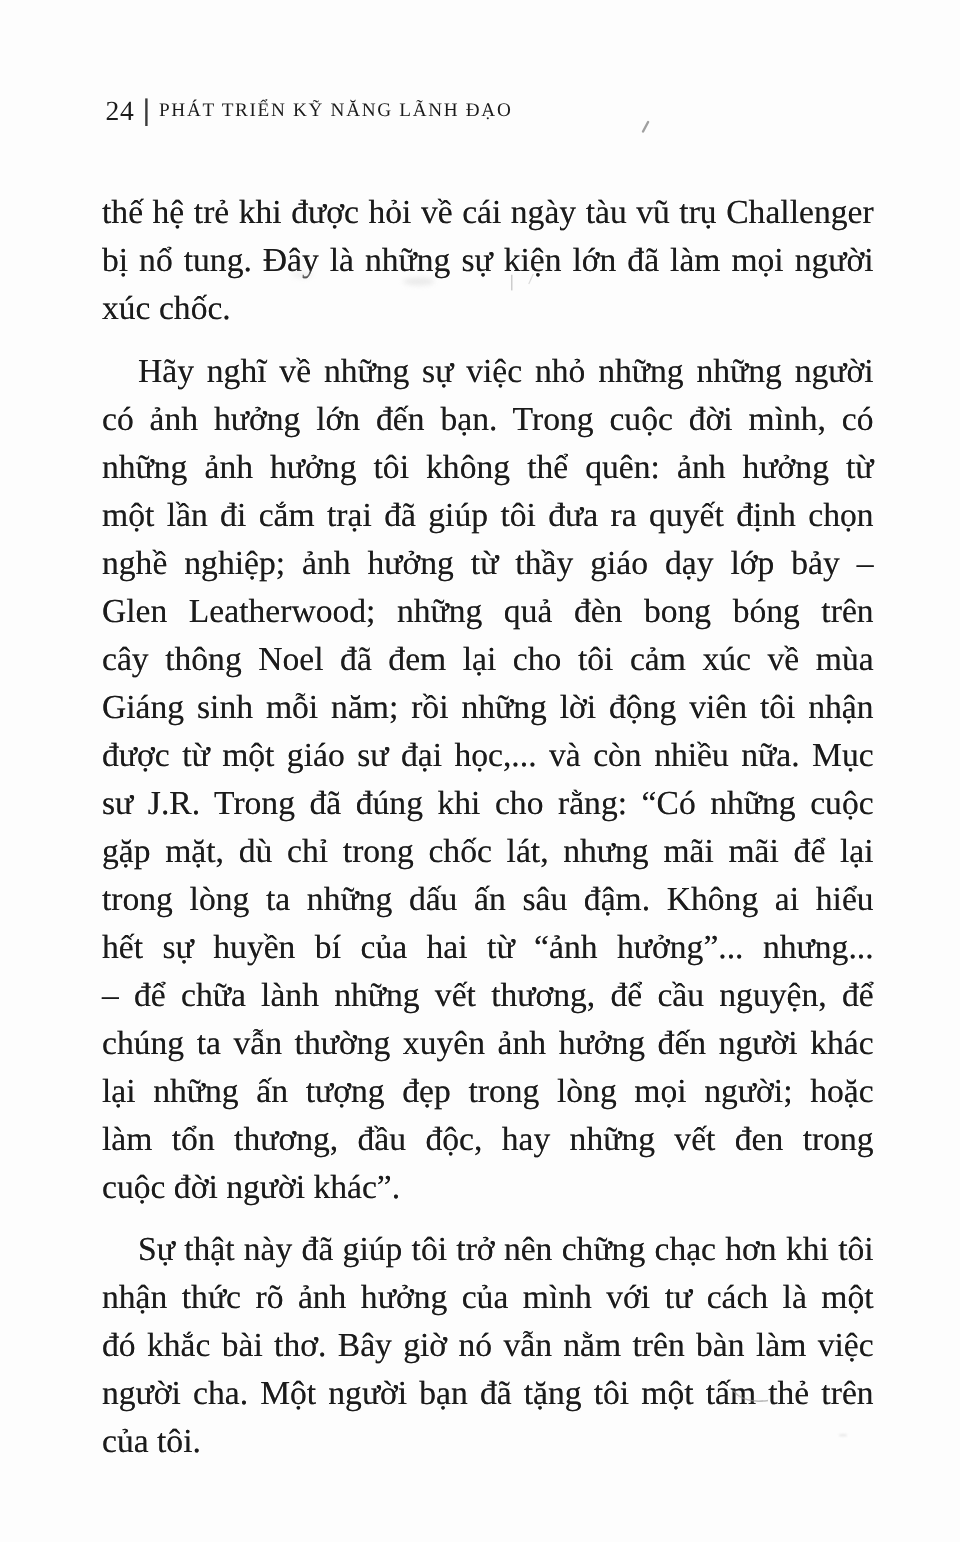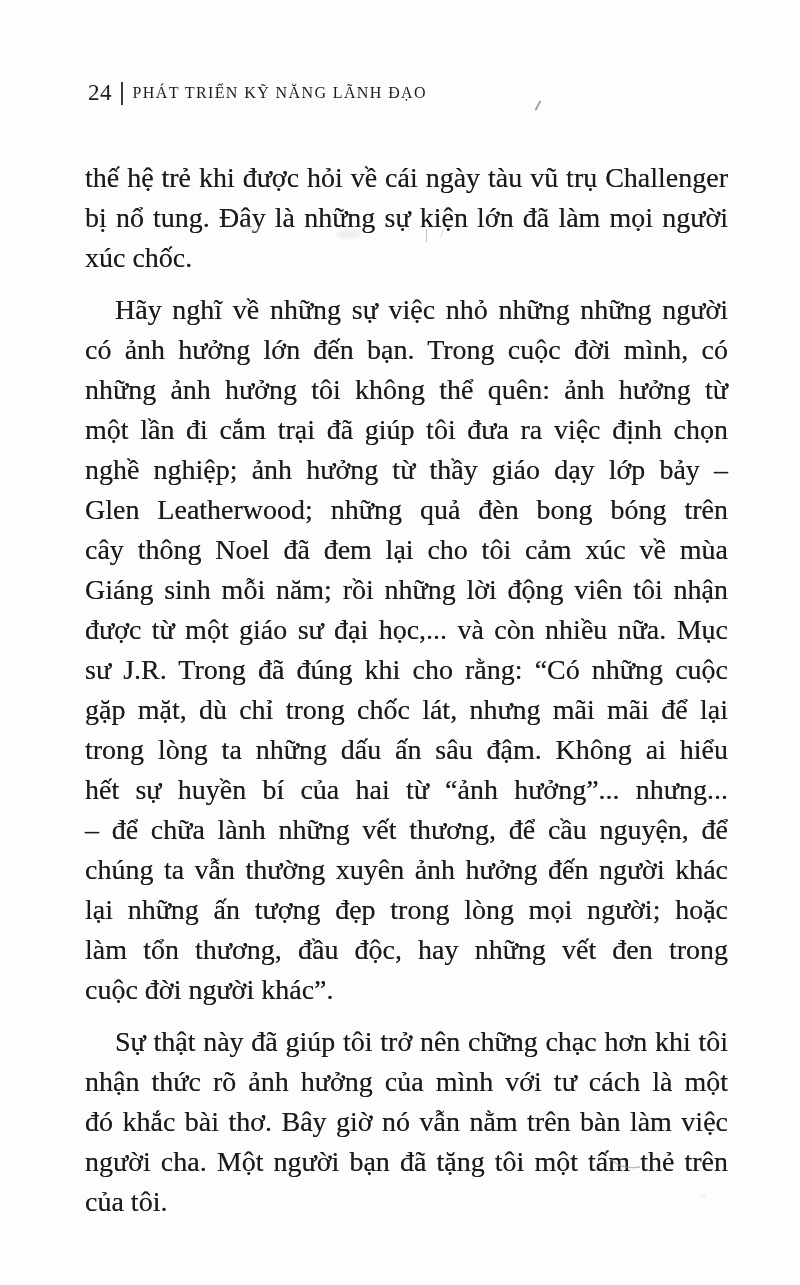--- a/index.html
+++ b/index.html
@@ -129,21 +129,21 @@
   <div class="body-text">
       <div class="para">
         <div class="line">thế hệ trẻ khi được hỏi về cái ngày tàu vũ trụ Challenger</div>
         <div class="line">bị nổ tung. Đây là những sự kiện lớn đã làm mọi người</div>
         <div class="line last">xúc chốc.</div>
       </div>
       <div class="para">
         <div class="line indent">Hãy nghĩ về những sự việc nhỏ những những người</div>
         <div class="line">có ảnh hưởng lớn đến bạn. Trong cuộc đời mình, có</div>
         <div class="line">những ảnh hưởng tôi không thể quên: ảnh hưởng từ</div>
-        <div class="line">một lần đi cắm trại đã giúp tôi đưa ra việc định chọn</div>
+        <div class="line">một lần đi cắm trại đã giúp tôi đưa ra quyết định chọn</div>
         <div class="line">nghề nghiệp; ảnh hưởng từ thầy giáo dạy lớp bảy –</div>
         <div class="line">Glen Leatherwood; những quả đèn bong bóng trên</div>
         <div class="line">cây thông Noel đã đem lại cho tôi cảm xúc về mùa</div>
         <div class="line">Giáng sinh mỗi năm; rồi những lời động viên tôi nhận</div>
         <div class="line">được từ một giáo sư đại học,... và còn nhiều nữa. Mục</div>
         <div class="line">sư J.R. Trong đã đúng khi cho rằng: “Có những cuộc</div>
         <div class="line">gặp mặt, dù chỉ trong chốc lát, nhưng mãi mãi để lại</div>
         <div class="line">trong lòng ta những dấu ấn sâu đậm. Không ai hiểu</div>
         <div class="line">hết sự huyền bí của hai từ “ảnh hưởng”... nhưng...</div>
         <div class="line">– để chữa lành những vết thương, để cầu nguyện, để</div>

